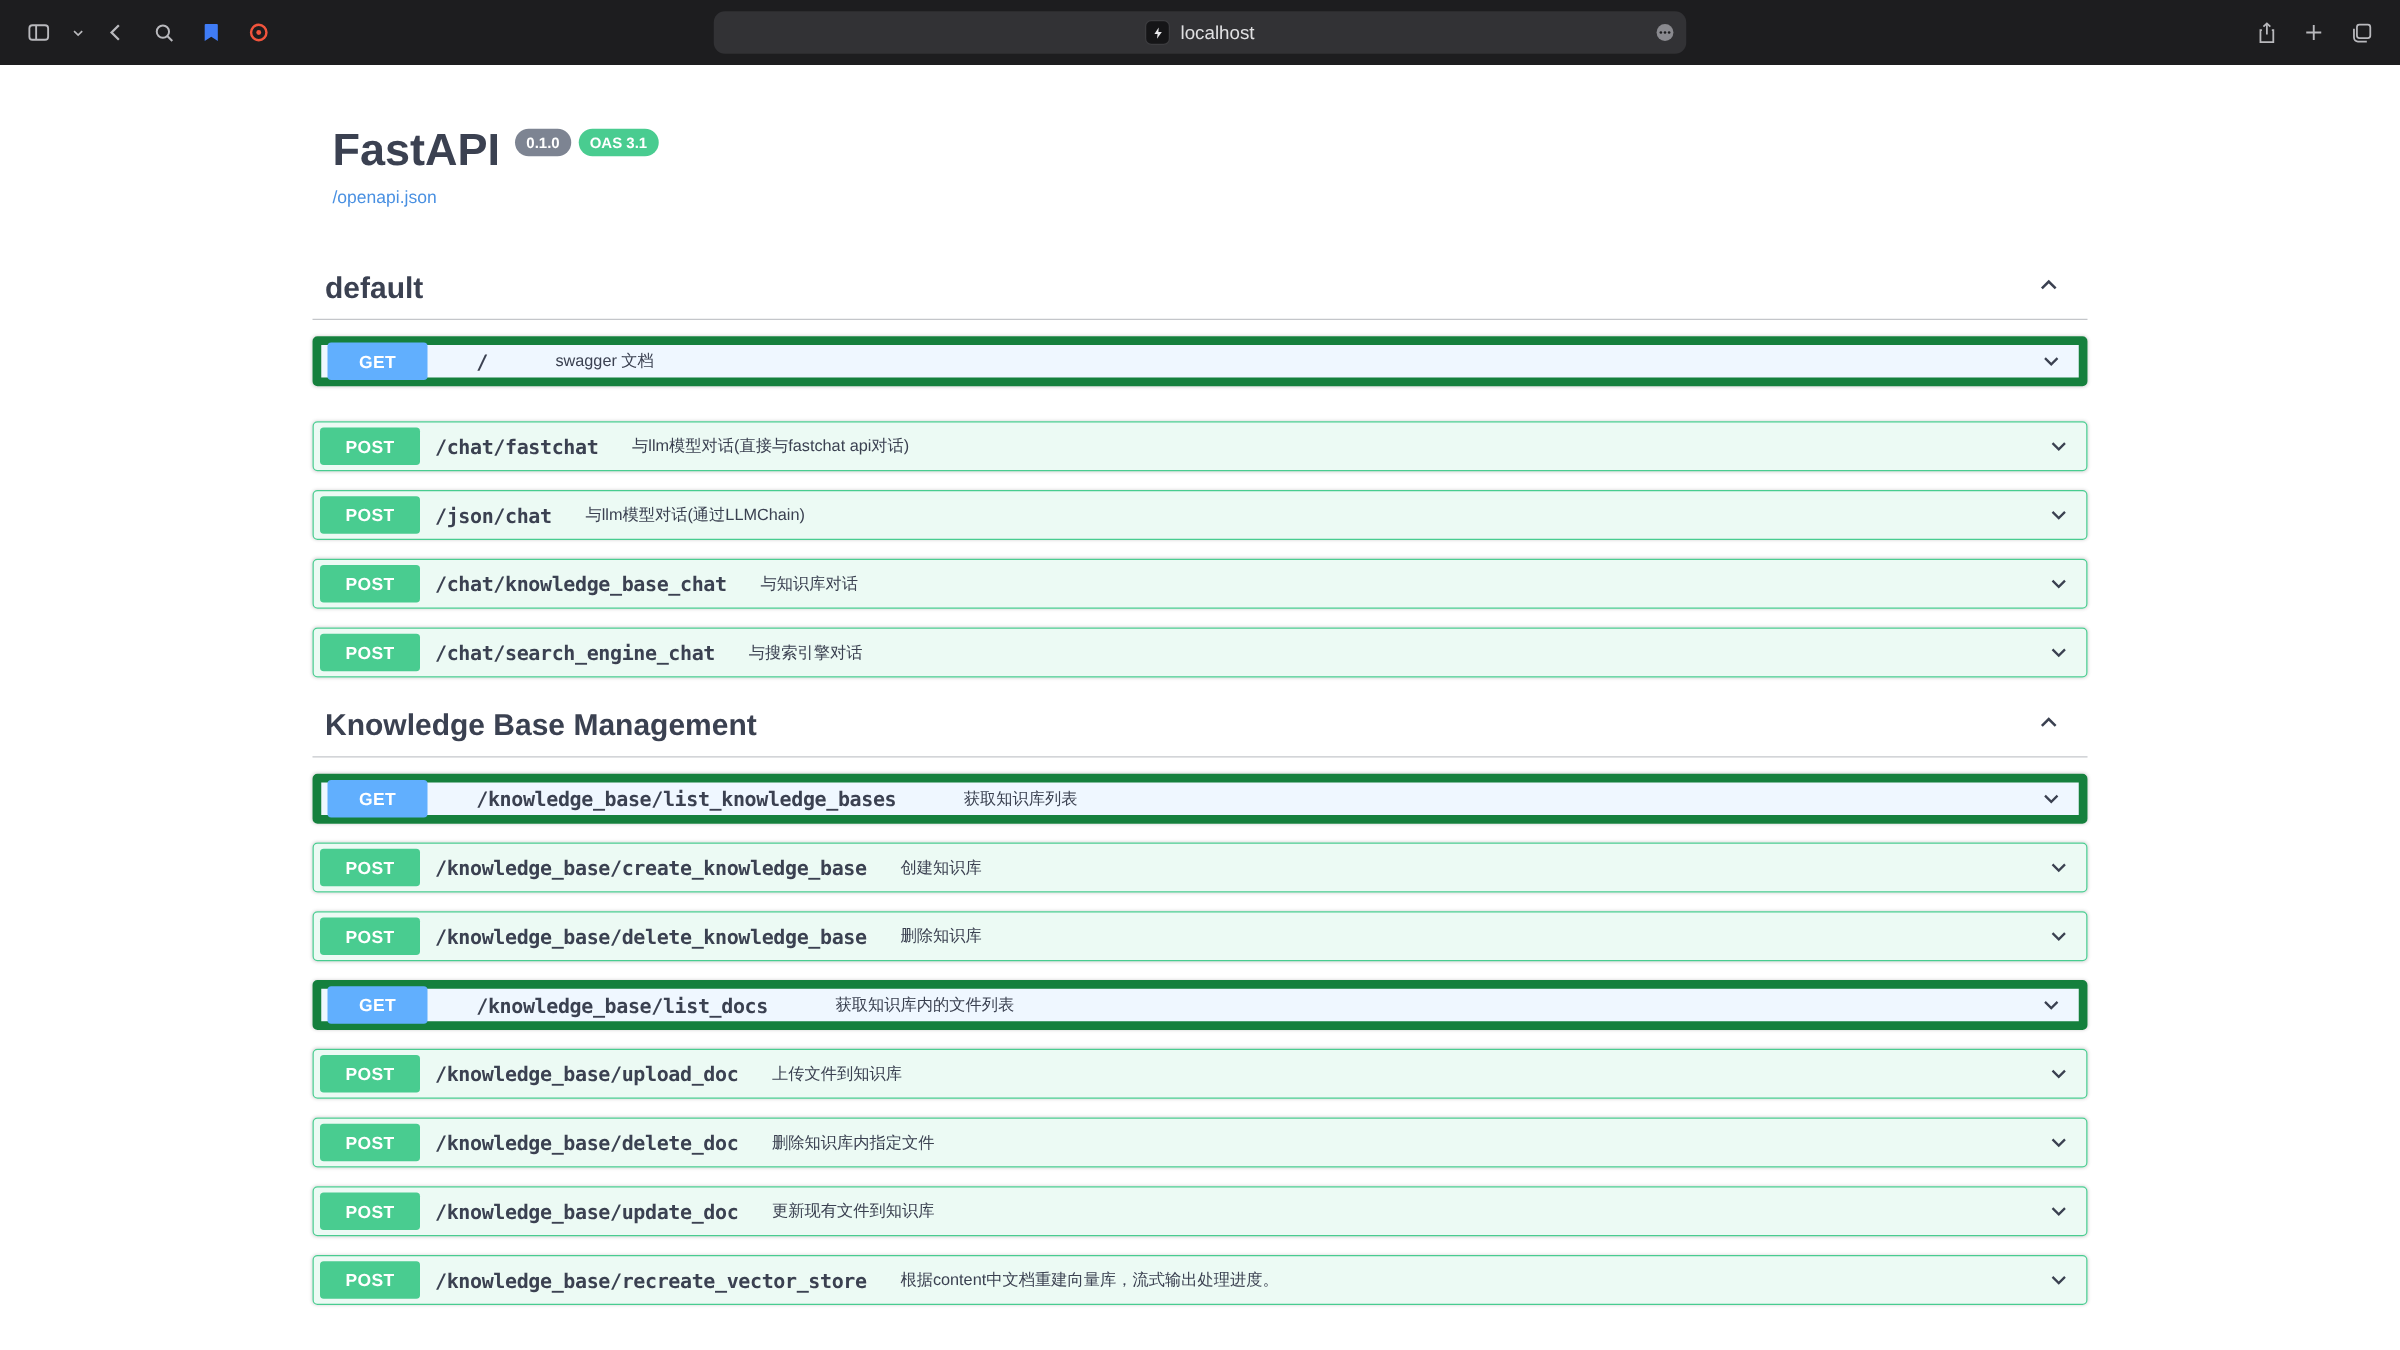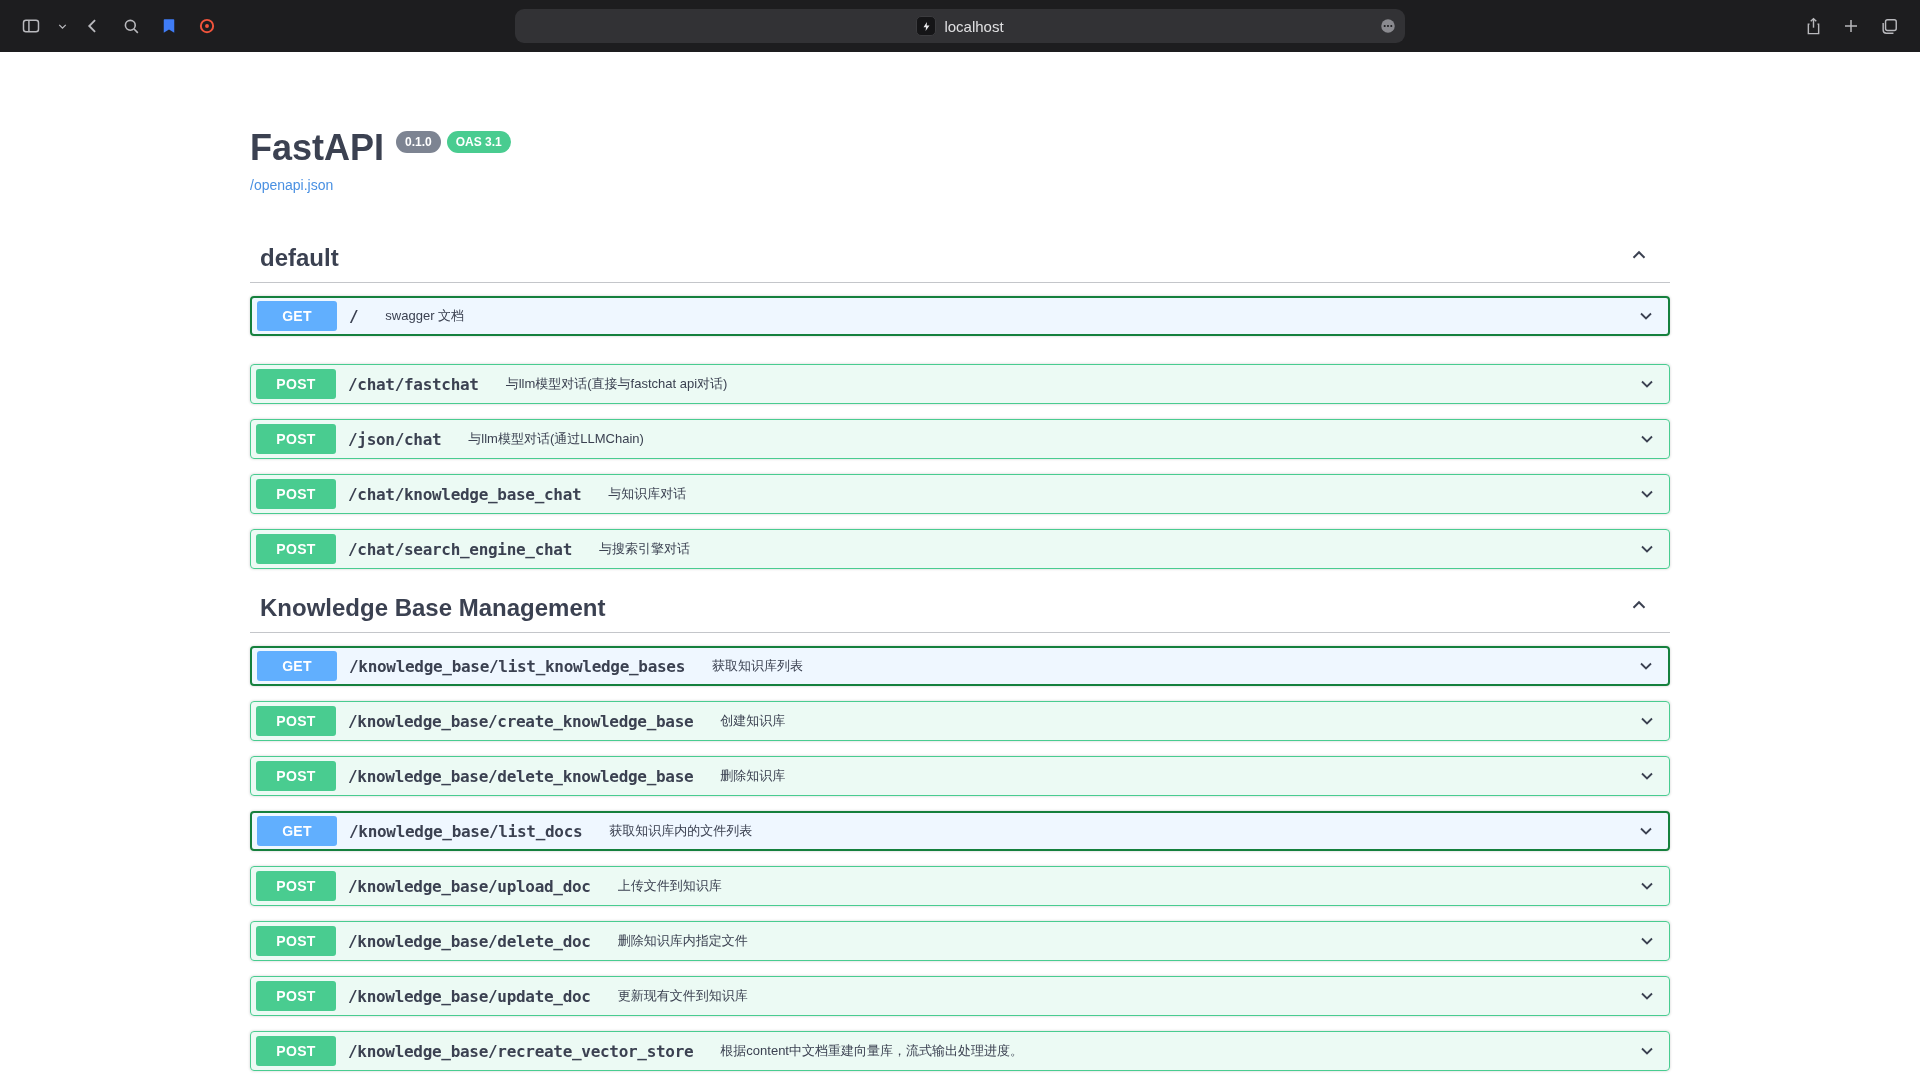--- a/index.html
+++ b/index.html
@@ -10,34 +10,34 @@
   .browser-toolbar { position:relative; height:52px; background:#1d1d1f;
     display:flex; align-items:center; padding:0 14px; }
   .tb-group { display:flex; align-items:center; gap:4px; }
   .tb-right { margin-left:auto; }
   .tb-btn { width:34px; height:30px; border:none; background:transparent; color:#b9b9bd;
     display:flex; align-items:center; justify-content:center; border-radius:6px; cursor:pointer; }
   .tb-btn.narrow { width:20px; }
   .tb-btn svg { display:block; }
 
   .url-bar { position:absolute; left:50%; top:50%; transform:translate(-50%,-50%);
-    width:890px; height:34px; background:#323235; border-radius:9px;
+    width:778px; height:34px; background:#323235; border-radius:9px;
     display:flex; align-items:center; justify-content:center; gap:8px;
     color:#e0e0e2; font-size:15px; cursor:text; }
   .favicon { width:20px; height:20px; border-radius:5px; background:#151517;
     border:1px solid #3c3c3f; display:flex; align-items:center; justify-content:center; }
   .page-menu { position:absolute; right:8px; top:50%; transform:translateY(-50%);
     border:none; background:transparent; padding:0; cursor:pointer;
     display:flex; align-items:center; justify-content:center; }
 
   
   .page { height:1028px; background:#ffffff; overflow:hidden; }
   .wrap { width:1460px; margin:0 auto; padding:0 20px; }
 
-  .info { padding-top:76px; }
+  .info { padding-top:48px;margin-left:16px; }
   .api-title { display:flex; align-items:flex-start; gap:12px;
     font-size:36px; line-height:40px; font-weight:700; color:#3b4151; }
   .badges { display:flex; gap:6px; margin-top:3px; }
   .badge { font-size:12px; line-height:12px; font-weight:700; color:#ffffff;
     border-radius:57px; padding:5px 9px; }
   .badge.version { background:#7d8492;text-align:center; }
   .badge.oas { background:#49cc90; }
   .spec-link { display:inline-block; margin-top:9px; font-size:14px;
     color:#4990e2; text-decoration:none; cursor:pointer; }
 
@@ -46,21 +46,21 @@
   .tag-header { display:flex; padding:10px 20px 10px 10px;
     border-bottom:1px solid rgba(59,65,81,.3); cursor:pointer; }
   .tag-title { font-size:24px; line-height:28px; font-weight:700; color:#3b4151; }
   .tag-header .chev { margin-left:auto; display:flex; }
 
   .ops { padding:13px 0 15px 0; }
   .opblock { height:40px; display:flex; align-items:center; padding:0 12px 0 5px;
     border-radius:4px; margin-bottom:15px; cursor:pointer;
     box-shadow:0 0 3px rgba(0,0,0,.19); }
   .opblock:last-child { margin-bottom:0; }
-  .opblock.get  { background:rgba(97,175,254,.10); border:2px solid #15803d; }
+  .opblock.get  { background:rgba(97,175,254,.10); border:7px solid #15803d;gap:27px; }
   .opblock.post { background:rgba(73,204,144,.10); border:1px solid #49cc90;justify-content:center; }
   .method { min-width:80px; text-align:center; padding:7px 0; border-radius:3px;
     font-size:14px; font-weight:700; color:#ffffff; letter-spacing:.3px; }
   .opblock.get  .method { background:#61affe; }
   .opblock.post .method { background:#49cc90; }
   .path { margin-left:12px; font-family:"DejaVu Sans Mono", monospace;
     font-size:16px; font-weight:700; color:#3b4151; letter-spacing:-0.3px; }
   .desc { margin-left:27px; font-size:13px; color:#3b4151; }
   .opblock .chev { margin-left:auto; display:flex; }
 </style>

